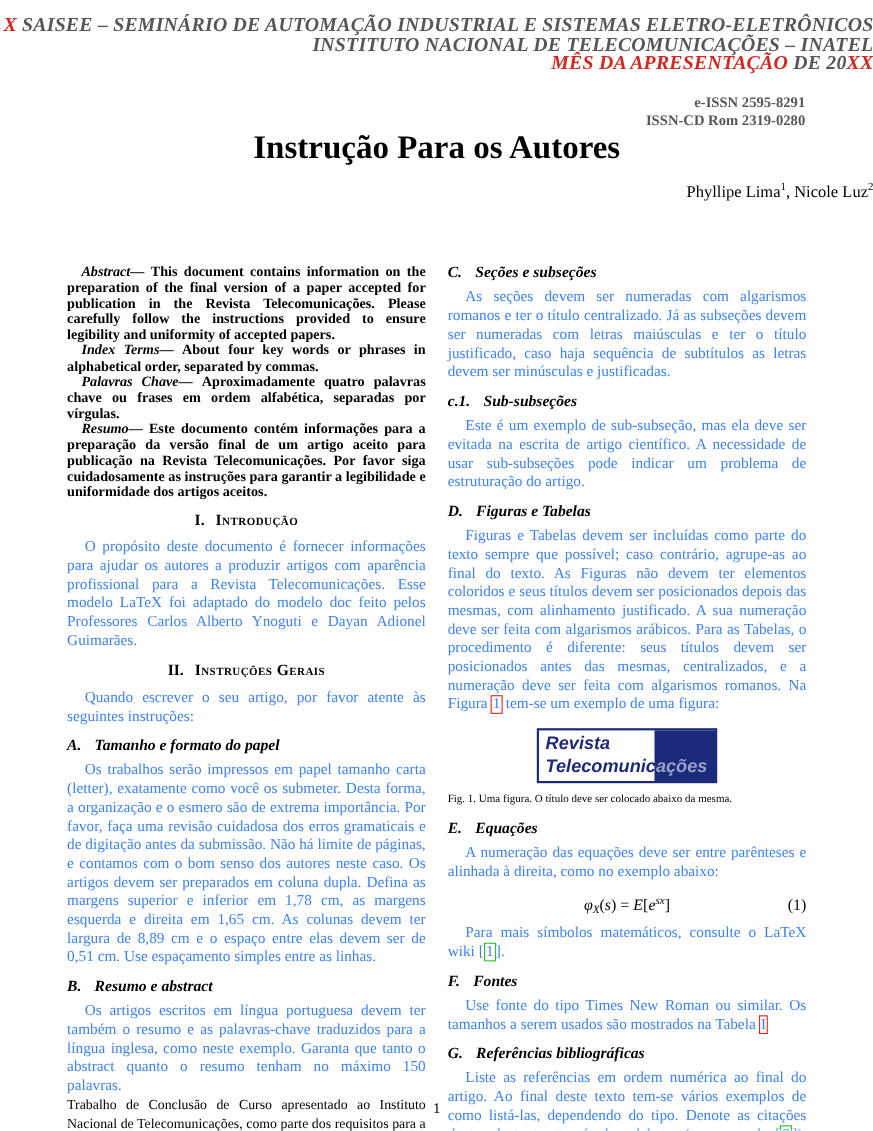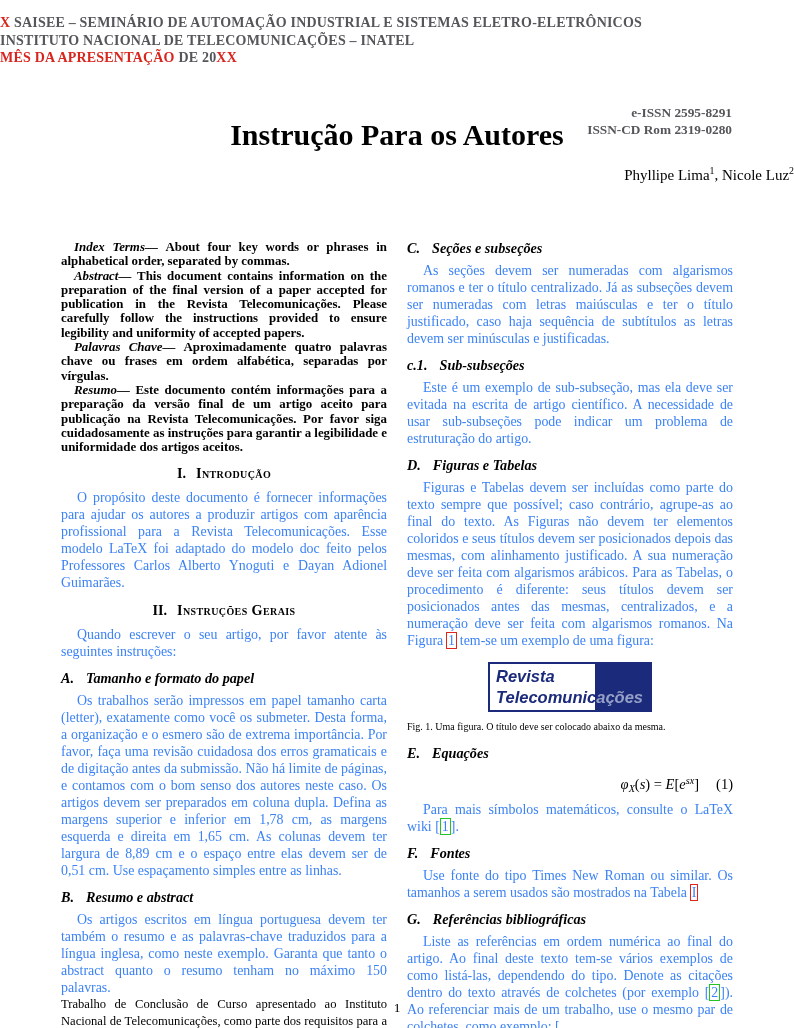--- a/index.html
+++ b/index.html
@@ -1,23 +1,23 @@
 <!DOCTYPE html>
 <html><head>
 <meta charset="utf-8">
 <style>
   html,body{margin:0;padding:0;background:#ffffff;}
   .page{position:relative;width:794px;height:1028px;background:#fff;overflow:hidden;
         font-family:"Liberation Serif",serif;color:#1a1a1a;}
 
   
-  .hdr{position:absolute;top:14px;left:0;width:100%;text-align:left;
-       font-weight:bold;font-size:14px;line-height:17.5px;color:#55565a;letter-spacing:.2px;}
+  .hdr{position:absolute;top:14px;left:0;width:100%;text-align:right;
+       font-weight:bold;font-size:18px;line-height:17.5px;color:#55565a;letter-spacing:.2px;font-style:italic;}
   .red{color:#d8251e;}
-  .issn{position:absolute;top:104px;right:62px;text-align:right;font-weight:bold;
+  .issn{position:absolute;top:84px;right:62px;text-align:right;font-weight:bold;
         font-size:13.3px;line-height:17px;color:#55565a;}
 
   
   .title{position:absolute;top:118px;left:0;width:100%;text-align:center;margin:0;
          font-size:30px;font-weight:bold;color:#000;}
   .authors{position:absolute;top:165px;left:0;width:100%;text-align:right;font-size:15px;color:#000;}
   .sup{font-size:66%;vertical-align:super;}
 
   
   .cols{position:absolute;top:240px;left:61px;width:672px;display:flex;gap:20px;}
@@ -46,21 +46,21 @@
   .logo-navy{position:absolute;top:0;right:0;width:55px;height:100%;background:#1b2a7b;}
   .logo-text{position:absolute;left:6px;top:2px;z-index:1;white-space:nowrap;
              font-family:"Liberation Sans",sans-serif;font-style:italic;font-weight:bold;
              font-size:16.5px;line-height:21px;color:#1b2a7b;}
   .logo-light{color:#94a0c6;}
   .caption{font-size:10px;line-height:14.5px;text-align:justify;margin:6px 0 2px;color:#000;}
 
   
   .eqrow{display:flex;align-items:center;margin:13px 0 7px;font-size:14.5px;color:#000;}
   .eqspacer{width:34px;}
-  .eqexpr{flex:1;text-align:right;}
+  .eqexpr{flex:1;text-align:center;}
   .eqnum{width:34px;text-align:right;}
   .mit{font-style:italic;}
   .msb{font-size:70%;font-style:italic;vertical-align:-3px;}
   .msp{font-size:70%;font-style:italic;vertical-align:5px;}
 
   
   .footnote{margin-top:auto;font-size:12.6px;line-height:16.2px;text-align:justify;color:#000;}
 
   .pagenum{position:absolute;bottom:12px;left:0;width:100%;text-align:center;font-size:13.5px;color:#000;}
 </style>
@@ -79,22 +79,22 @@
     <div>e-ISSN 2595-8291</div>
     <div>ISSN-CD Rom 2319-0280</div>
   </div>
 
   <h1 class="title">Instrução Para os Autores</h1>
   <div class="authors"><span>Phyllipe Lima</span><span class="sup">1</span><span>, Nicole Luz</span><span class="sup">2</span></div>
 
   <div class="cols">
 
     <div class="col left">
+      <p class="abs"><span class="lead">Abstract— </span><span>This document contains information on the preparation of the final version of a paper accepted for publication in the Revista Telecomunicações. Please carefully follow the instructions provided to ensure legibility and uniformity of accepted papers.</span></p>
       <p class="abs"><span class="lead">Index Terms— </span><span>About four key words or phrases in alphabetical order, separated by commas.</span></p>
-      <p class="abs"><span class="lead">Abstract— </span><span>This document contains information on the preparation of the final version of a paper accepted for publication in the Revista Telecomunicações. Please carefully follow the instructions provided to ensure legibility and uniformity of accepted papers.</span></p>
       <p class="abs"><span class="lead">Palavras Chave— </span><span>Aproximadamente quatro palavras chave ou frases em ordem alfabética, separadas por vírgulas.</span></p>
       <p class="abs"><span class="lead">Resumo— </span><span>Este documento contém informações para a preparação da versão final de um artigo aceito para publicação na Revista Telecomunicações. Por favor siga cuidadosamente as instruções para garantir a legibilidade e uniformidade dos artigos aceitos.</span></p>
 
       <h4 class="sechead"><span>I.</span><span class="sc">Introdução</span></h4>
       <p class="body">O propósito deste documento é fornecer informações para ajudar os autores a produzir artigos com aparência profissional para a Revista Telecomunicações. Esse modelo LaTeX foi adaptado do modelo doc feito pelos Professores Carlos Alberto Ynoguti e Dayan Adionel Guimarães.</p>
 
       <h4 class="sechead"><span>II.</span><span class="sc">Instruções Gerais</span></h4>
       <p class="body">Quando escrever o seu artigo, por favor atente às seguintes instruções:</p>
 
       <h4 class="subhead"><span>A.</span><span class="subt">Tamanho e formato do papel</span></h4>
@@ -121,20 +121,21 @@
           <div class="logo-navy"></div>
           <div class="logo-text">
             <span>Revista</span><br>
             <span>Telecomunic</span><span class="logo-light">ações</span>
           </div>
         </div>
       </div>
       <p class="caption">Fig. 1. Uma figura. O título deve ser colocado abaixo da mesma.</p>
 
       <h4 class="subhead"><span>E.</span><span class="subt">Equações</span></h4>
+      <p class="body">A numeração das equações deve ser entre parênteses e alinhada à direita, como no exemplo abaixo:</p>
 
       <div class="eqrow">
         <span class="eqspacer"></span>
         <span class="eqexpr"><span class="mit">φ</span><span class="msb">X</span><span>(</span><span class="mit">s</span><span>) = </span><span class="mit">E</span><span>[</span><span class="mit">e</span><span class="msp">sx</span><span>]</span></span>
         <span class="eqnum">(1)</span>
       </div>
       <p class="body"><span>Para mais símbolos matemáticos, consulte o LaTeX wiki [</span><span class="ref-green">1</span><span>].</span></p>
 
       <h4 class="subhead"><span>F.</span><span class="subt">Fontes</span></h4>
       <p class="body"><span>Use fonte do tipo Times New Roman ou similar. Os tamanhos a serem usados são mostrados na Tabela </span><span class="ref-red">I</span></p>

